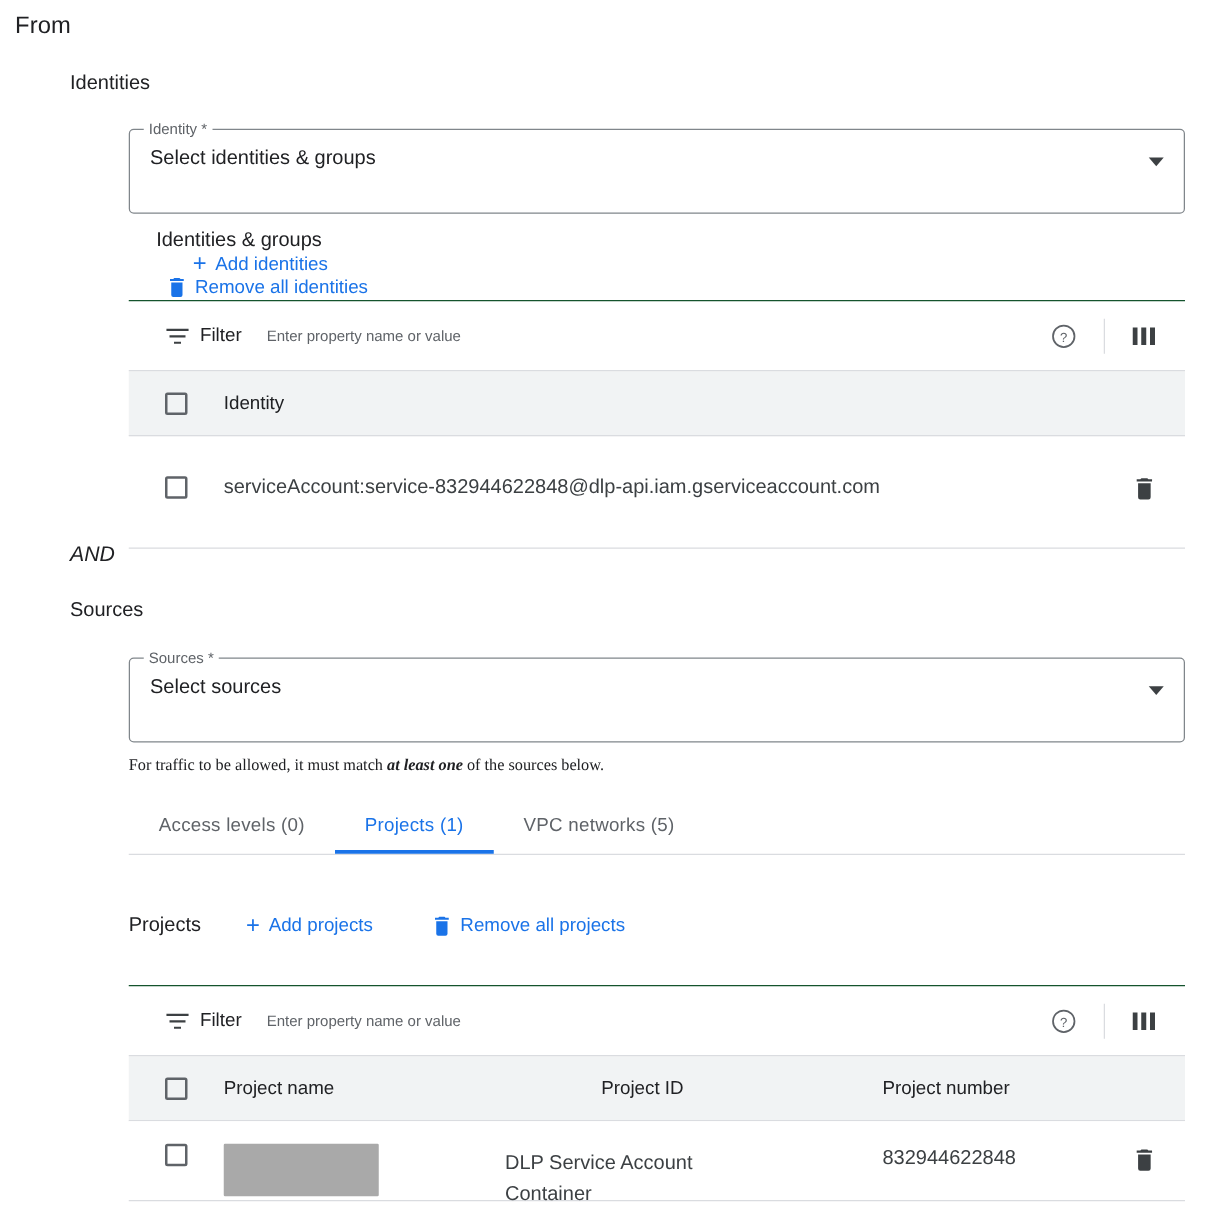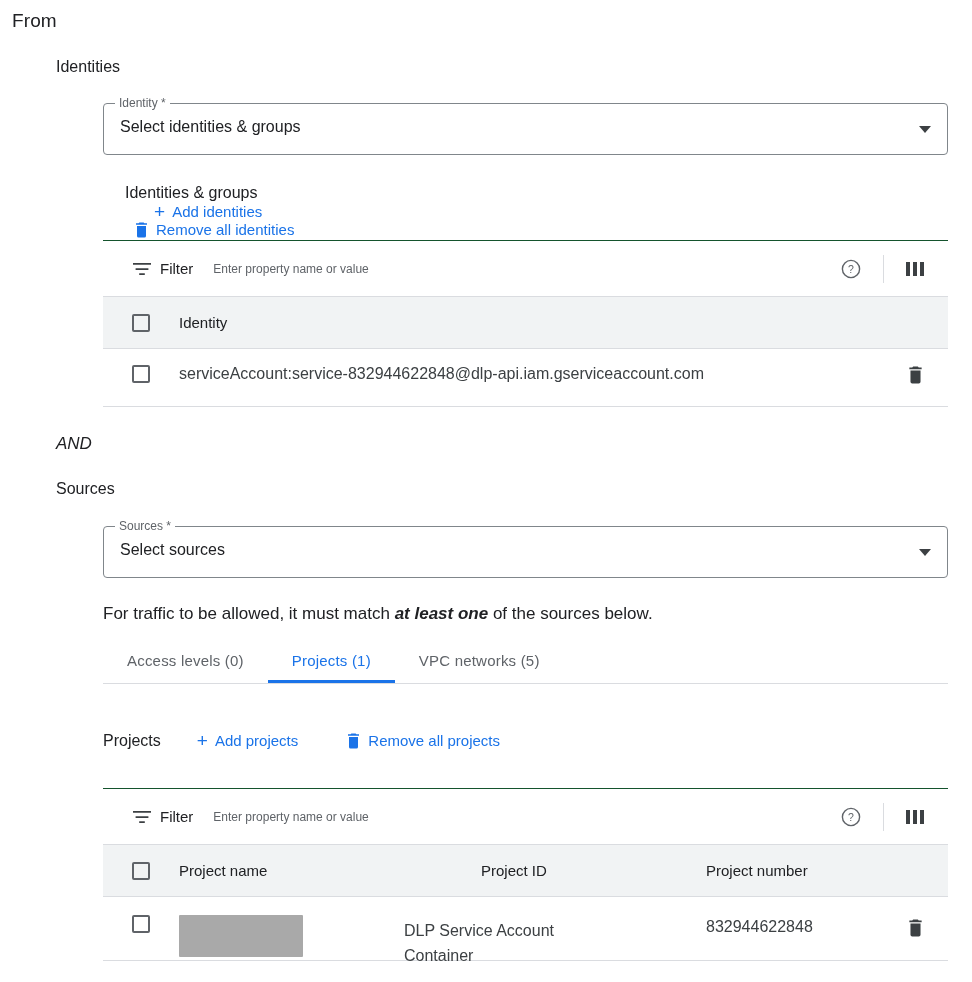--- a/index.html
+++ b/index.html
@@ -43,21 +43,21 @@
     font-style: italic;
     color: #202124;
   }
 
   
   .select-field {
     position: absolute;
     border: 1px solid #80868b;
     border-radius: 4px;
     background: #fff;
-    height: 52px;
+    height: 68px;
   }
   .select-field .legend {
     position: absolute;
     top: -8px;
     left: 11px;
     background: #fff;
     padding: 0 4px;
     font-size: 12px;
     color: #5f6368;
     line-height: 14px;
@@ -189,22 +189,23 @@
   }
   .row-trash {
     margin-left: auto;
     margin-right: 24px;
     flex: none;
   }
 
   
   .helper {
     position: absolute;
-    font-size: 17px;
-    color: #202124;
+    font-size: 13px;
+    color: #202124;
+    font-family: Liberation Serif, serif;
   }
   .helper i { font-style: italic; font-weight: 700; }
 
   
   .tabs {
     position: absolute;
     display: flex;
     align-items: flex-start;
     border-bottom: 1px solid #dadce0;
   }
@@ -277,21 +278,21 @@
       </span>
     </div>
 
     <div class="thead">
       <span class="cell-cbx">
         <span class="cbx"></span>
       </span>
       <span class="th">Identity</span>
     </div>
 
-    <div class="trow" style="height:58px; padding-top:16px;">
+    <div class="trow" style="height:58px; margin-top:32px;">
       <span class="cell-cbx">
         <span class="cbx"></span>
       </span>
       <span class="td">serviceAccount:service-832944622848@dlp-api.iam.gserviceaccount.com</span>
       <span class="row-trash">
         <svg width="17" height="19" viewBox="0 0 15 17">
             <path fill="#3c4043" d="M3 15a1.6 1.6 0 0 0 1.6 1.6h5.8A1.6 1.6 0 0 0 12 15V5H3v10zM13 2.2H10.4L9.6 1.4H5.4l-.8.8H2v1.6h11V2.2z"></path>
           </svg>
       </span>
     </div>

